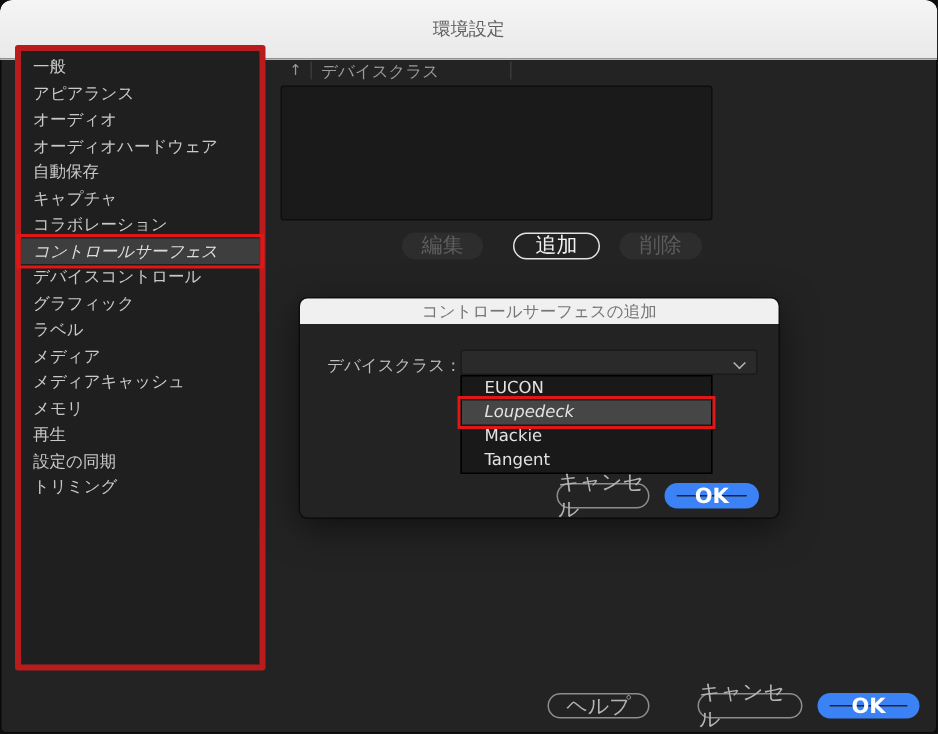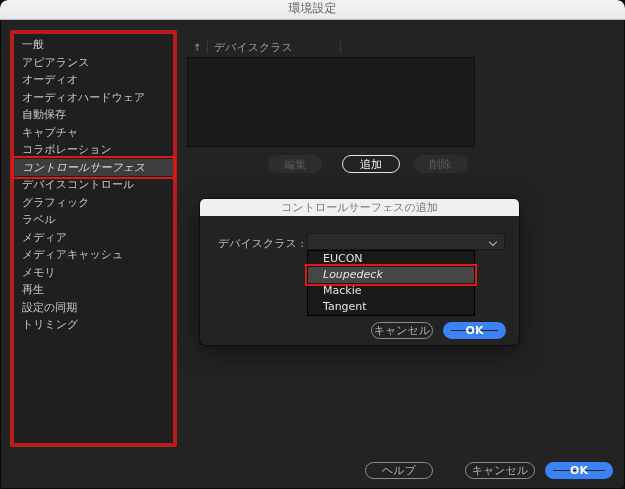--- a/index.html
+++ b/index.html
@@ -1,22 +1,22 @@
 <!DOCTYPE html>
 <html><head>
 <meta charset="utf-8">
 <style>
   * { margin:0; padding:0; box-sizing:border-box; }
   html,body { width:625px; height:489px; background:#0d0d0d; font-family:"DejaVu Sans","Liberation Sans",sans-serif; }
   .window { position:relative; width:625px; height:489px; background:#232323; border-radius:8px 8px 4px 4px; overflow:hidden; box-shadow:inset 0 0 0 1px #0a0a0a; }
 
   
-  .titlebar { position:absolute; top:0; left:0; right:0; height:20px;
+  .titlebar { position:absolute; top:0; left:0; right:0; height:40px;
     background:linear-gradient(#f5f5f5,#e9e9e9); border-bottom:1px solid #b7b7b7;
-    border-radius:8px 8px 0 0; display:flex; justify-content:center; }
+    border-radius:8px 8px 0 0; display:flex; align-items:center; justify-content:center; }
   .titlebar .t { font-size:12px; color:#5f5f5f; }
 
   
   .sidebar { position:absolute; top:30px; left:10px; width:167px; height:417px;
     background:#1f1f1f; border:4px solid #b91c1c; border-radius:2px; padding-top:2px; }
   .side-item { height:17.5px; line-height:17.5px; padding-left:8px; font-size:11px; color:#c9c9c9;
     white-space:nowrap; overflow:hidden; }
   .side-item.selected { background:#3e3e3e; color:#dcdcdc; }
 
   .red-outline { outline:2px solid #e01717; outline-offset:1px; position:relative; z-index:5;font-style:italic; }
@@ -24,21 +24,21 @@
   
   .dc-header { position:absolute; top:39px; left:187px; width:288px; height:16px;
     display:flex; align-items:center; font-size:11px; color:#9a9a9a; }
   .dc-header .arrow { width:20px; text-align:center; font-size:10px; color:#9a9a9a; }
   .dc-header .sep { width:1px; height:12px; background:#3a3a3a; }
   .dc-header .col { padding-left:6px; width:132px; }
   .dc-list { position:absolute; top:57px; left:187px; width:288px; height:90px;
     background:#1a1a1a; border:1px solid #0e0e0e; border-radius:2px; }
 
   
-  .pill { display:flex; align-items:center; justify-content:center; font-size:11px;
+  .pill { display:flex; align-items:center; justify-content:center; font-size:14px;
     border-radius:9px; position:absolute; cursor:default; }
   .btn-dim { background:#2d2d2d; color:#5d5d5d; border:none; }
   .btn-outline-white { background:transparent; border:1.5px solid #e3e3e3; color:#f2f2f2; }
   .btn-outline-gray { background:transparent; border:1.5px solid #8d8d8d; color:#b4b4b4; }
   .btn-ok { background:transparent; border:8px solid #3b82f6; color:#ffffff; font-weight:600; }
 
   #btn-edit   { top:155px; left:268px; width:54px; height:18px; }
   #btn-add    { top:155px; left:342px; width:58px; height:18px; }
   #btn-delete { top:155px; left:413px; width:55px; height:18px; }
 

